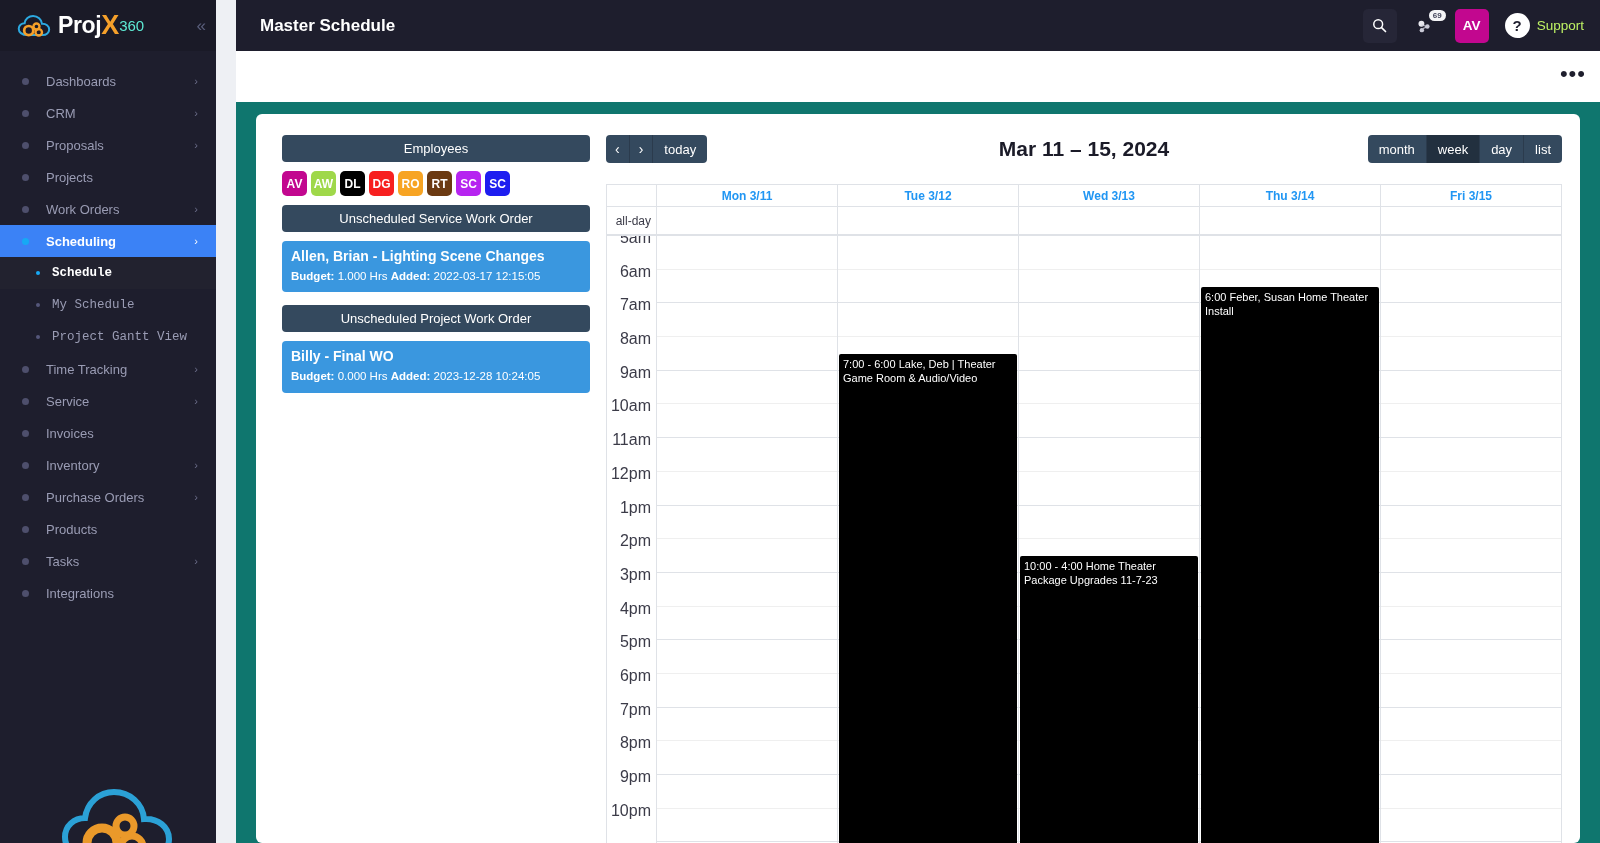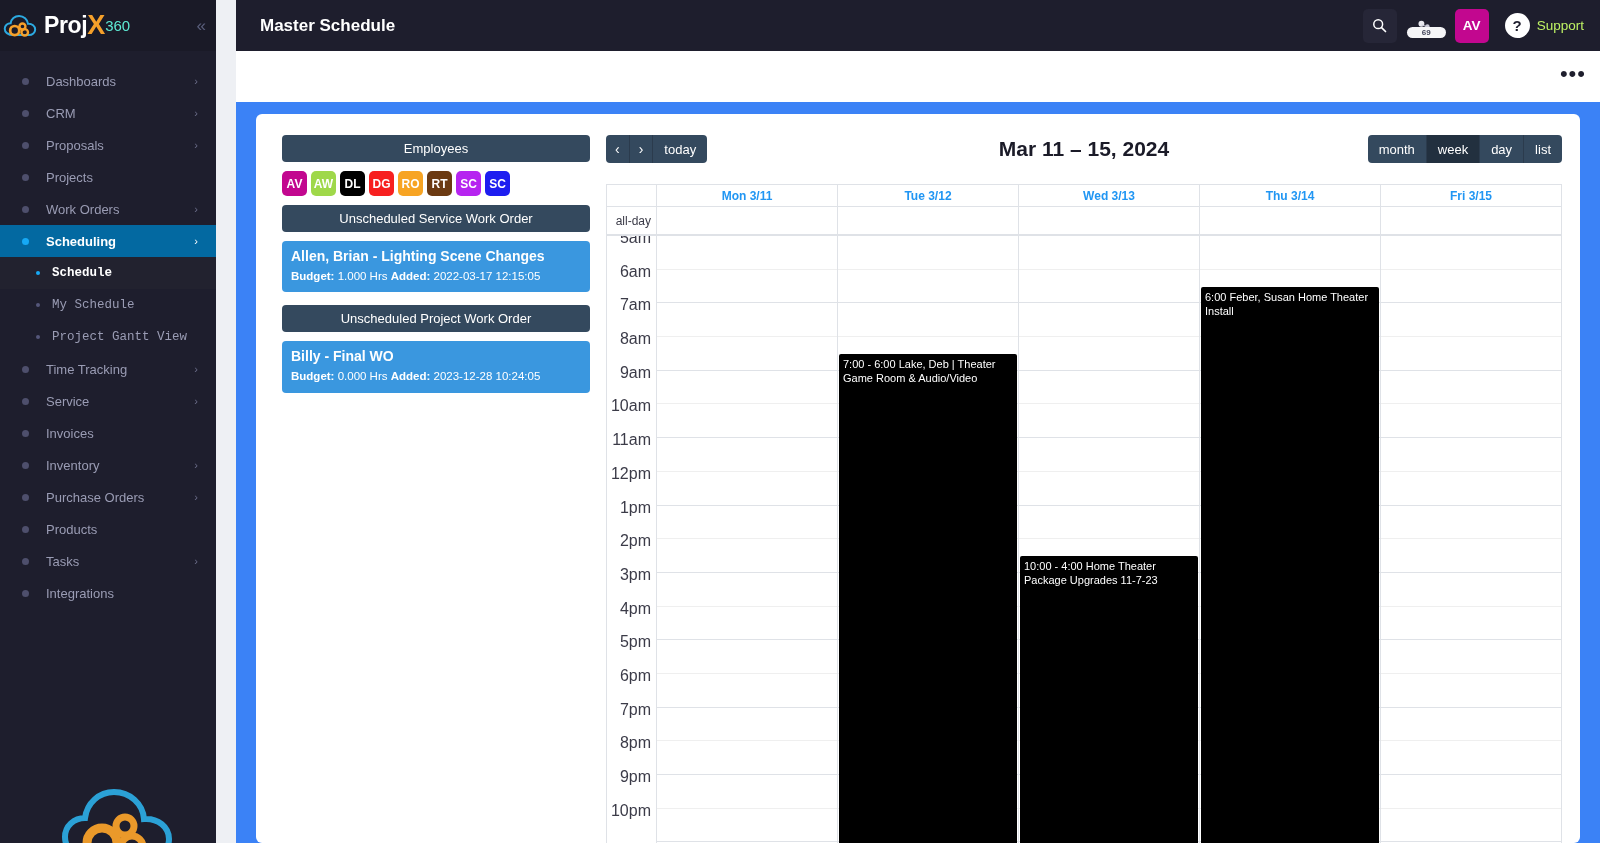--- a/index.html
+++ b/index.html
@@ -10,42 +10,42 @@
   }
   body { display: flex; }
 
   
   #sidebar {
     width: 216px; height: 843px; flex: 0 0 216px;
     background: #1e1e2d; position: relative; overflow: hidden;
   }
   #sidebar-brand {
     height: 51px; display: flex; align-items: center;
-    padding: 0 12px 0 2px; background: #1a1a27;
+    padding: 0 12px 0 16px; background: #1a1a27;
   }
   .brand-logo { display: flex; align-items: center; gap: 2px; }
   .brand-word { font-size: 23px; font-weight: bold; color: #ffffff; letter-spacing: -0.4px; }
   .brand-x { font-size: 27px; font-weight: bold; color: #f5a02a; margin: 0 -2px; line-height: 1; }
   .brand-num { font-size: 15px; font-weight: normal; color: #5eead4; }
   #collapse-btn {
     margin-left: auto; color: #5a5f7d; font-size: 17px;
     cursor: pointer; line-height: 1; letter-spacing: -2px;
   }
   #nav { padding-top: 14px; position: relative; z-index: 2; }
   .nav-item {
     display: flex; align-items: center; height: 32px;
     padding: 0 18px 0 22px; cursor: pointer; position: relative;
   }
   .nav-dot {
     width: 7px; height: 7px; border-radius: 50%;
     background: #4e4f6c; flex: 0 0 7px; margin-right: 17px;
   }
   .nav-label { font-size: 13px; color: #9a9cb4; white-space: nowrap; }
   .nav-caret { margin-left: auto; color: #6b6d88; font-size: 11px; }
-  .nav-item.active { background: #0369a1; justify-content: space-between; }
+  .nav-item.active { background: #3b82f6; justify-content: space-between; }
   .nav-item.active .nav-dot { background: #16a9f5; }
   .nav-item.active .nav-label { color: #ffffff; font-weight: bold; }
   .nav-item.active .nav-caret { color: #ffffff; }
   .sub-item {
     display: flex; align-items: center; height: 32px;
     padding: 0 14px 0 36px; cursor: pointer; font-family: Liberation Mono, monospace;
   }
   .sub-dot {
     width: 4px; height: 4px; border-radius: 50%;
     background: #55577a; flex: 0 0 4px; margin-right: 12px;
@@ -68,23 +68,23 @@
     display: flex; align-items: center; padding: 0 16px 0 24px;
   }
   #page-title { font-size: 17px; font-weight: bold; color: #ffffff; }
   #topbar-right { margin-left: auto; display: flex; align-items: center; gap: 12px; }
   .icon-btn {
     width: 34px; height: 34px; border-radius: 5px; background: #262637;
     display: flex; align-items: center; justify-content: center; cursor: pointer;
   }
   .notif-wrap { position: relative; width: 34px; height: 34px; display: flex; align-items: center; justify-content: center; cursor: pointer; }
   .notif-badge {
-    position: absolute; top: 18px; right: -3px;
+    position: absolute; top: 1px; right: -3px;
     background: #f5f5f7; color: #44465c; font-size: 8px; font-weight: bold;
-    border-radius: 7px; padding: 1px 15px; line-height: 1.2;
+    border-radius: 7px; padding: 1px 4px; line-height: 1.2;
   }
   #avatar-btn {
     width: 34px; height: 34px; border-radius: 5px; background: #c2078f;
     color: #ffffff; font-size: 13.5px; font-weight: bold;
     display: flex; align-items: center; justify-content: center; cursor: pointer;
   }
   #support-btn { display: flex; align-items: center; gap: 7px; cursor: pointer; margin-left: 4px; }
   #support-circle {
     width: 25px; height: 25px; border-radius: 50%; background: #ffffff;
     color: #1e1e2d; font-size: 15px; font-weight: bold;
@@ -93,21 +93,21 @@
   #support-label { font-size: 13.5px; color: #bef264; }
 
   
   #subbar {
     height: 51px; flex: 0 0 51px; background: #ffffff;
     display: flex; align-items: center; justify-content: flex-end; padding-right: 14px;
   }
   #kebab-btn { font-size: 22px; color: #1e1e2d; letter-spacing: 1px; cursor: pointer; line-height: 0.6; padding-bottom: 6px; }
 
   
-  #content { flex: 1; background: #3b82f6; padding: 12px 20px 0 20px; min-height: 0; }
+  #content { flex: 1; background: #0f766e; padding: 12px 20px 0 20px; min-height: 0; }
   #card {
     background: #ffffff; border-radius: 6px; height: 100%;
     padding: 18px 18px 0 26px; display: flex; gap: 16px; overflow: hidden;
   }
 
   
   #left-panel { width: 308px; flex: 0 0 308px; padding-top: 3px; }
   .section-btn {
     width: 100%; height: 27px; background: #34495e; border-radius: 4px;
     color: #ffffff; font-size: 13px; display: flex; align-items: center;

